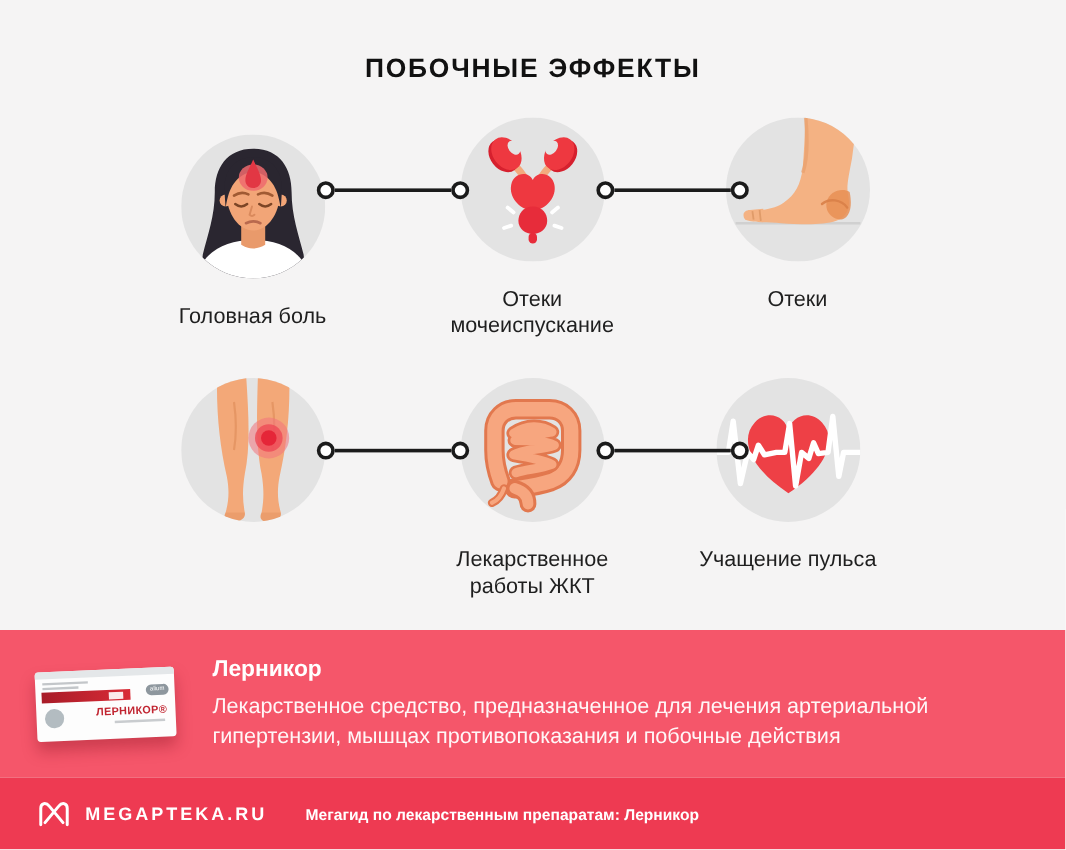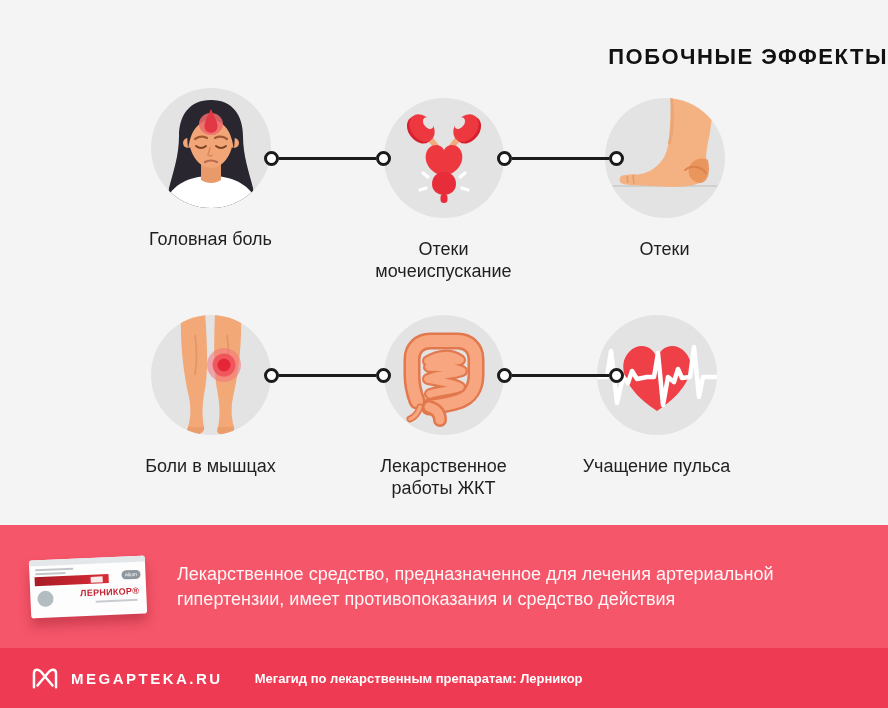--- a/index.html
+++ b/index.html
@@ -1,25 +1,25 @@
 <!DOCTYPE html>
 <html><head>
 <meta charset="utf-8">
 <style>
   * { margin:0; padding:0; box-sizing:border-box; }
   body { font-family:"Liberation Sans", sans-serif; }
   .page { position:relative; width:888px; height:708px; overflow:hidden; background:#f5f4f4; }
 
   
   .main { position:absolute; top:0; left:0; width:888px; height:525px; background:#f5f4f4; }
-  .main-title { text-align:right; padding-top:44px; font-size:22px; font-weight:700;
+  .main-title { text-align:center; padding-top:44px; font-size:22px; font-weight:700;
                 letter-spacing:1.5px; color:#111; }
 
   .cell { position:absolute; width:233px; display:flex; flex-direction:column; align-items:center; }
-  .c1 { left:94px;  top:88px;align-items:center; }
+  .c1 { left:94px;  top:112px;align-items:center; }
   .c2 { left:327px; top:98px; }
   .c3 { left:548px; top:98px; }
   .c4 { left:94px;  top:315px; }
   .c5 { left:327px; top:315px; }
   .c6 { left:540px; top:315px; }
   .icon-circle { width:120px; height:120px; display:block; }
   .label { margin-top:20px; font-size:18px; line-height:22px; color:#1f1f1f;
            text-align:center; max-width:175px; }
 
   
@@ -169,21 +169,20 @@
           <path d="M37 112 L53 112 C54 116 50 120 43 120 C36 120 35 116 37 112 Z" fill="#eb9d6c"></path>
           <path d="M64 -4 L90 -4 C91 28 88 56 82 82 C80 92 80 102 83 112 C78 118 70 118 67 112 C69 102 69 92 67 80 C62 56 63 28 64 -4 Z" fill="#f3a878"></path>
           <path d="M67 112 L83 112 C84 116 80 120 73 120 C66 120 65 116 67 112 Z" fill="#eb9d6c"></path>
           <path d="M44 20 C46 34 46 48 44 60" stroke="#e08e5b" stroke-width="1.8" fill="none" opacity="0.7"></path>
           <path d="M76 20 C78 34 78 48 76 60" stroke="#e08e5b" stroke-width="1.8" fill="none" opacity="0.7"></path>
           <circle cx="73" cy="50" r="17" fill="#f2737b" opacity="0.55"></circle>
           <circle cx="73" cy="50" r="11.5" fill="#ee4a56" opacity="0.8"></circle>
           <circle cx="73" cy="50" r="6.5" fill="#e52638"></circle>
         </g>
       </svg>
-      <div class="label">Боли в мышцах</div>
     </div>
 
     <div class="cell c5">
       <svg class="icon-circle" viewBox="0 0 120 120">
         <circle cx="60" cy="60" r="60" fill="#e3e3e3"></circle>
         <g fill="none" stroke-linecap="round" stroke-linejoin="round">
           <path d="M33 86 C30 78 28 70 28 60 L28 44 C28 33 36 26 46 26 L74 26 C84 26 92 33 92 44 L92 60 C92 73 86 82 75 86 C63 90 52 91 45 92" stroke="#e2784e" stroke-width="17"></path>
           <path d="M33 86 C30 78 28 70 28 60 L28 44 C28 33 36 26 46 26 L74 26 C84 26 92 33 92 44 L92 60 C92 73 86 82 75 86 C63 90 52 91 45 92" stroke="#f7a67f" stroke-width="12"></path>
           <path d="M44 46 C55 39 67 39 76 45 C65 47 53 46 45 52 C57 52 70 52 78 56 C68 60 52 59 44 64 C56 66 68 68 76 72 C66 76 54 76 46 79" stroke="#e2784e" stroke-width="12"></path>
           <path d="M44 46 C55 39 67 39 76 45 C65 47 53 46 45 52 C57 52 70 52 78 56 C68 60 52 59 44 64 C56 66 68 68 76 72 C66 76 54 76 46 79" stroke="#f7a67f" stroke-width="7.5"></path>
@@ -239,21 +238,22 @@
       <div class="pb-topface"></div>
       <div class="pb-line pb-l1"></div>
       <div class="pb-line pb-l2"></div>
       <div class="pb-stripe"></div>
       <div class="pb-logo">alium</div>
       <div class="pb-circle"></div>
       <div class="pb-name">ЛЕРНИКОР®</div>
       <div class="pb-subline"></div>
     </div>
     <div class="product-text">
-      <div class="product-desc">Лекарственное средство, предназначенное для лечения артериальной гипертензии, имеет противопоказания и средство действия</div>
+      <div class="product-name">Лерникор</div>
+      <div class="product-desc">Лекарственное средство, предназначенное для лечения артериальной гипертензии, мышцах противопоказания и побочные действия</div>
     </div>
   </div>
 
   <div class="footer">
     <div class="brand">
       <svg width="30" height="26" viewBox="0 0 34 28">
         <g fill="none" stroke="#ffffff" stroke-width="2.8" stroke-linecap="round">
           <path d="M4.5 24.5 L4.5 9 C4.5 3.8 9.5 3.2 12.5 7 L25.5 22.5"></path>
           <path d="M29.5 24.5 L29.5 9 C29.5 3.8 24.5 3.2 21.5 7 L8.5 22.5"></path>
         </g>

